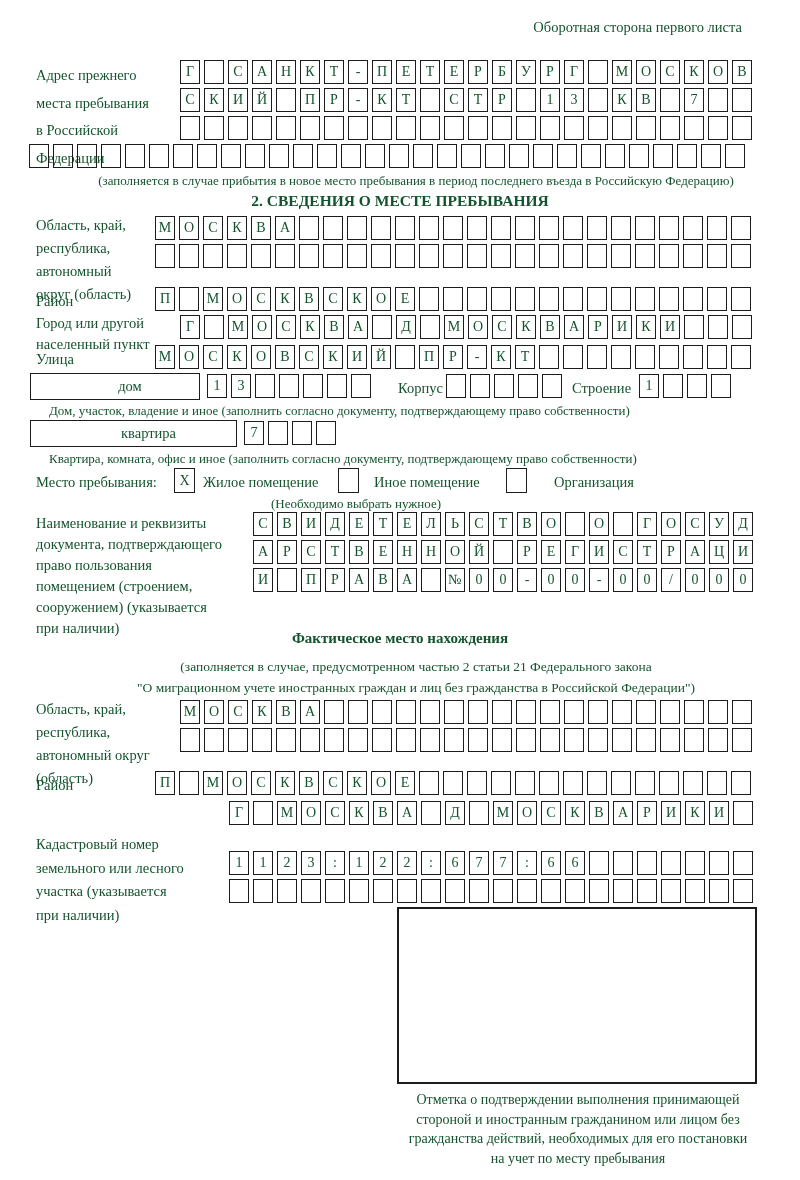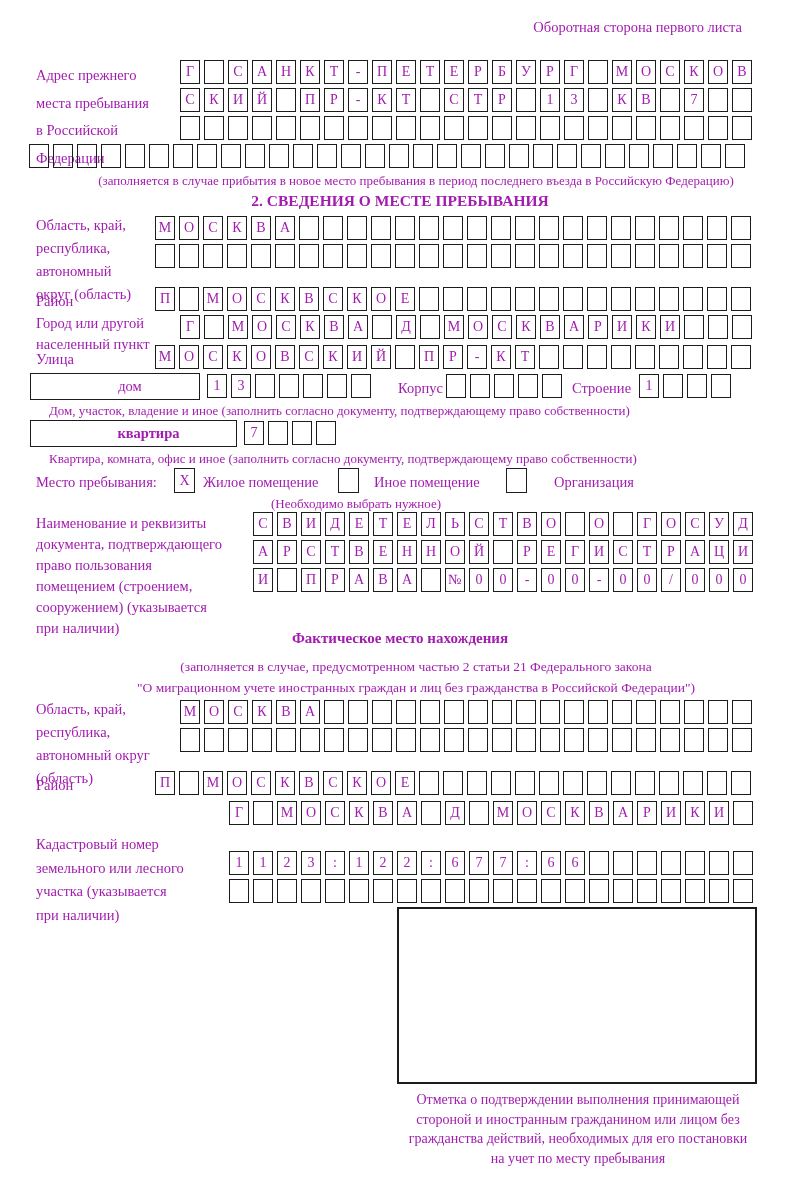--- a/index.html
+++ b/index.html
@@ -1,18 +1,18 @@
 <!DOCTYPE html>
 <html><head>
 <meta charset="utf-8">
 <style>
   html,body { margin:0; padding:0; background:#fff; }
   .page {
     position:relative; width:800px; height:1180px; background:#fff;
-    font-family:"Liberation Serif", serif; color:#a21caf; overflow:hidden;
+    font-family:"Liberation Serif", serif; color:#14532d; overflow:hidden;
   }
   .abs { position:absolute; }
   .lbl { font-size:14.5px; line-height:23px; }
   .cells { display:flex; gap:4px; }
   .cell {
     flex:0 0 auto; width:20px; height:24px; box-sizing:border-box;
     border:1.6px solid #1c1c1c; display:flex; align-items:center; justify-content:center;
     font-size:14px; font-family:"Liberation Serif", serif;
   }
   .bigbox {
@@ -312,21 +312,21 @@
     </div>
   <div class="abs lbl" style="left:572px; top:377px;">Строение</div>
   <div class="abs cells" style="left:639px; top:374px;">
       <span class="cell">1</span>
       <span class="cell"></span>
       <span class="cell"></span>
       <span class="cell"></span>
     </div>
   <div class="abs note" style="left:33px; top:403px;">Дом, участок, владение и иное (заполнить согласно документу, подтверждающему право собственности)</div>
 
-  <div class="abs bigbox" style="left:30px; top:420px; width:207px;font-weight:bold;">квартира</div>
+  <div class="abs bigbox" style="left:30px; top:420px; width:207px;">квартира</div>
   <div class="abs cells" style="left:244px; top:421px;">
       <span class="cell">7</span>
       <span class="cell"></span>
       <span class="cell"></span>
       <span class="cell"></span>
     </div>
   <div class="abs note" style="left:33px; top:451px;">Квартира, комната, офис и иное (заполнить согласно документу, подтверждающему право собственности)</div>
 
   <div class="abs lbl" style="left:36px; top:471px;">Место пребывания:</div>
   <div class="abs checkbox" style="left:174px; top:468px;">X</div>

